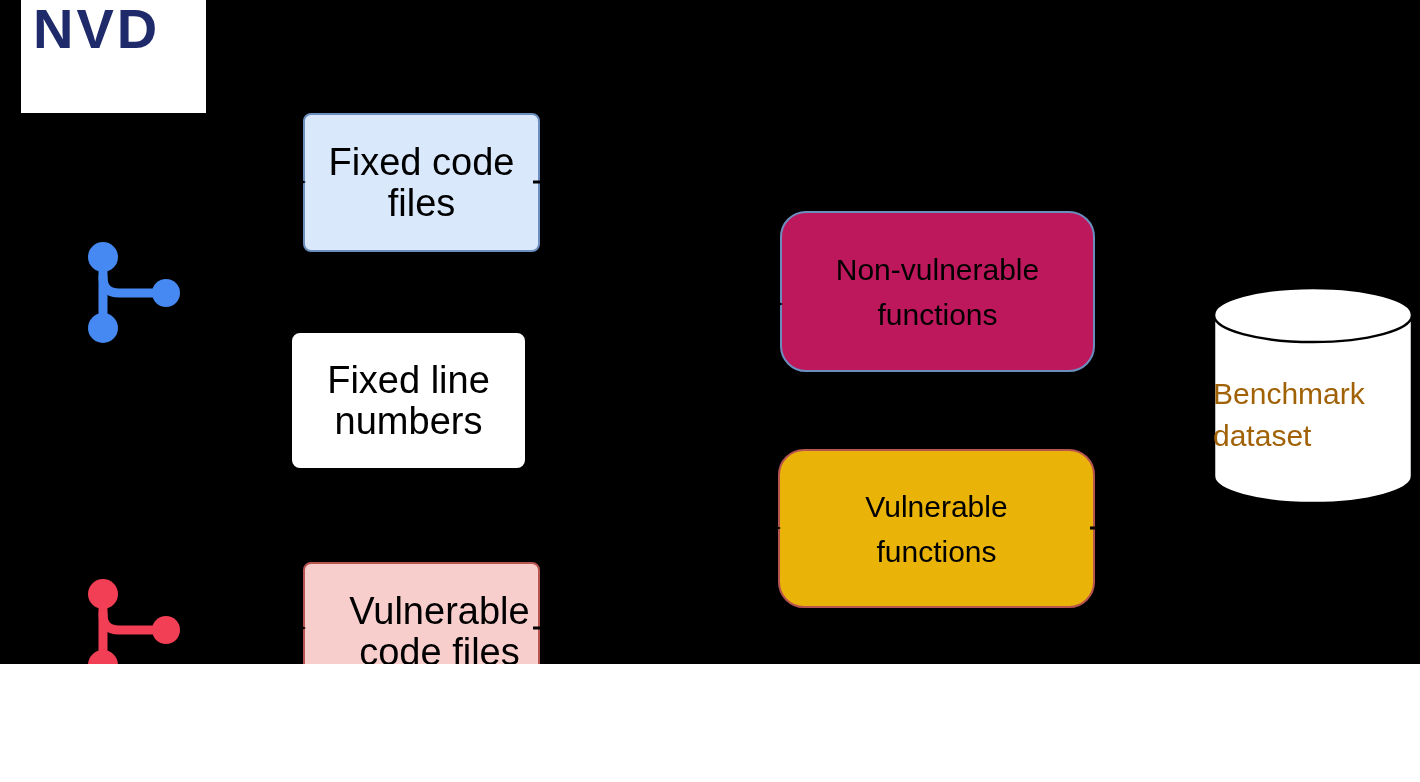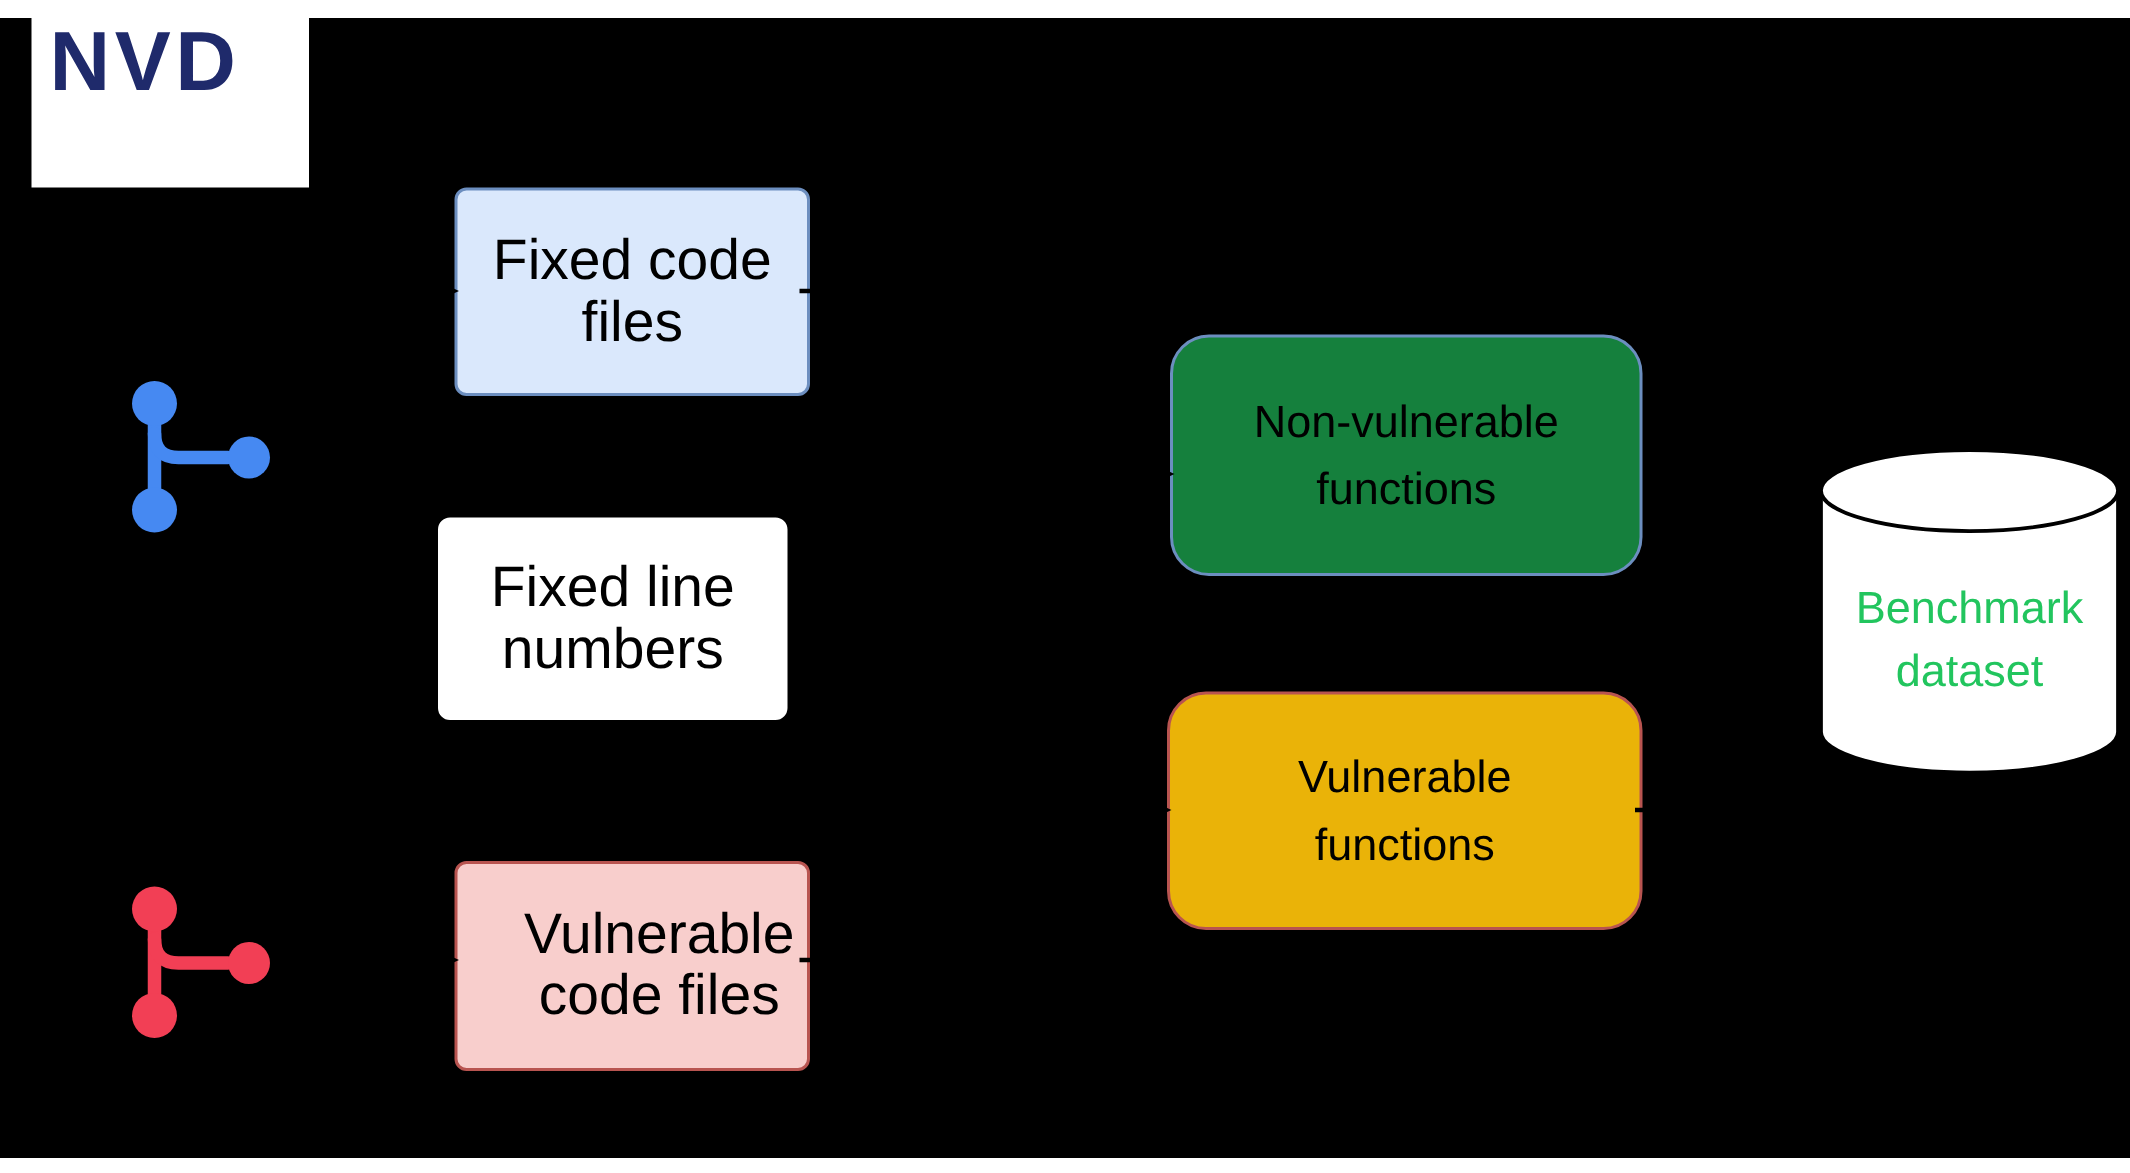--- a/index.html
+++ b/index.html
@@ -1,20 +1,20 @@
 <!DOCTYPE html>
 <html><head>
 <meta charset="utf-8">
 <style>
   * { margin:0; padding:0; box-sizing:border-box; }
   html,body { width:1420px; height:782px; }
   body { font-family:"Liberation Sans", sans-serif; }
   .canvas {
-    position:relative; width:1420px; height:760px;
-    background:#000000; overflow:hidden;margin-top:12px;
+    position:relative; width:1420px; height:664px;
+    background:#000000; overflow:hidden;
   }
   
   .connectors {
     position:absolute; left:0; top:0; width:1420px; height:782px;
     z-index:5; pointer-events:none;
   }
   .connector-line { stroke:currentColor; stroke-width:3; fill:none; }
   .connector-head { fill:currentColor; stroke:none; }
 
   
@@ -52,21 +52,21 @@
   .box-vuln-code    { left:303px; top:562px; width:237px; height:140px; padding:0 8px; }
   .box-nonvuln-fn   { left:780px; top:211px; width:315px; height:161px; padding:0 40px; }
   .box-vuln-fn      { left:778px; top:449px; width:317px; height:159px; padding:0 60px; }
 
   
   .cylinder-wrap { position:absolute; left:1213px; top:287px; width:200px; height:218px; z-index:2; }
   .cylinder-svg  { position:absolute; left:0; top:0; width:200px; height:218px; }
   .cyl-shape { fill:currentColor; stroke-width:2.5; }
   .cylinder-label {
     position:absolute; left:0; top:86px; width:200px;
-    text-align:center; font-size:30px; line-height:42px; color:#22c55e;
+    text-align:left; font-size:30px; line-height:42px; color:#a16207;
   }
 </style>
 </head>
 <body>
 
 <div class="canvas" style="background-color: rgb(0, 0, 0);">
 
   <div class="nvd-panel" style="background-color: rgb(255, 255, 255);">
     <div class="nvd-logo" style="color: rgb(31, 42, 107);">NVD</div>
   </div>
@@ -92,21 +92,21 @@
   </div>
 
   <div class="flow-box box-col1 box-fixed-lines" style="background-color: rgb(255, 255, 255); border-color: rgb(255, 255, 255);">
     <span>Fixed line numbers</span>
   </div>
 
   <div class="flow-box box-col1 box-vuln-code" style="background-color: rgb(248, 206, 204); border-color: rgb(184, 84, 80); padding-left: 44px;">
     <span>Vulnerable code files</span>
   </div>
 
-  <div class="flow-box box-col2 box-nonvuln-fn" style="background-color: #15803d; border-color: rgb(108, 142, 191);">
+  <div class="flow-box box-col2 box-nonvuln-fn" style="background-color: #be185d; border-color: rgb(108, 142, 191);">
     <span>Non-vulnerable functions</span>
   </div>
 
   <div class="flow-box box-col2 box-vuln-fn" style="background-color: #eab308; border-color: rgb(184, 84, 80);">
     <span>Vulnerable functions</span>
   </div>
 
   <div class="cylinder-wrap">
     <svg class="cylinder-svg" viewBox="0 0 200 218" style="color: rgb(255, 255, 255); stroke: rgb(0, 0, 0);">
       <path class="cyl-shape" d="M 1 28 L 1 189 A 99 27 0 0 0 199 189 L 199 28 A 99 27 0 0 0 1 28 Z"></path>

